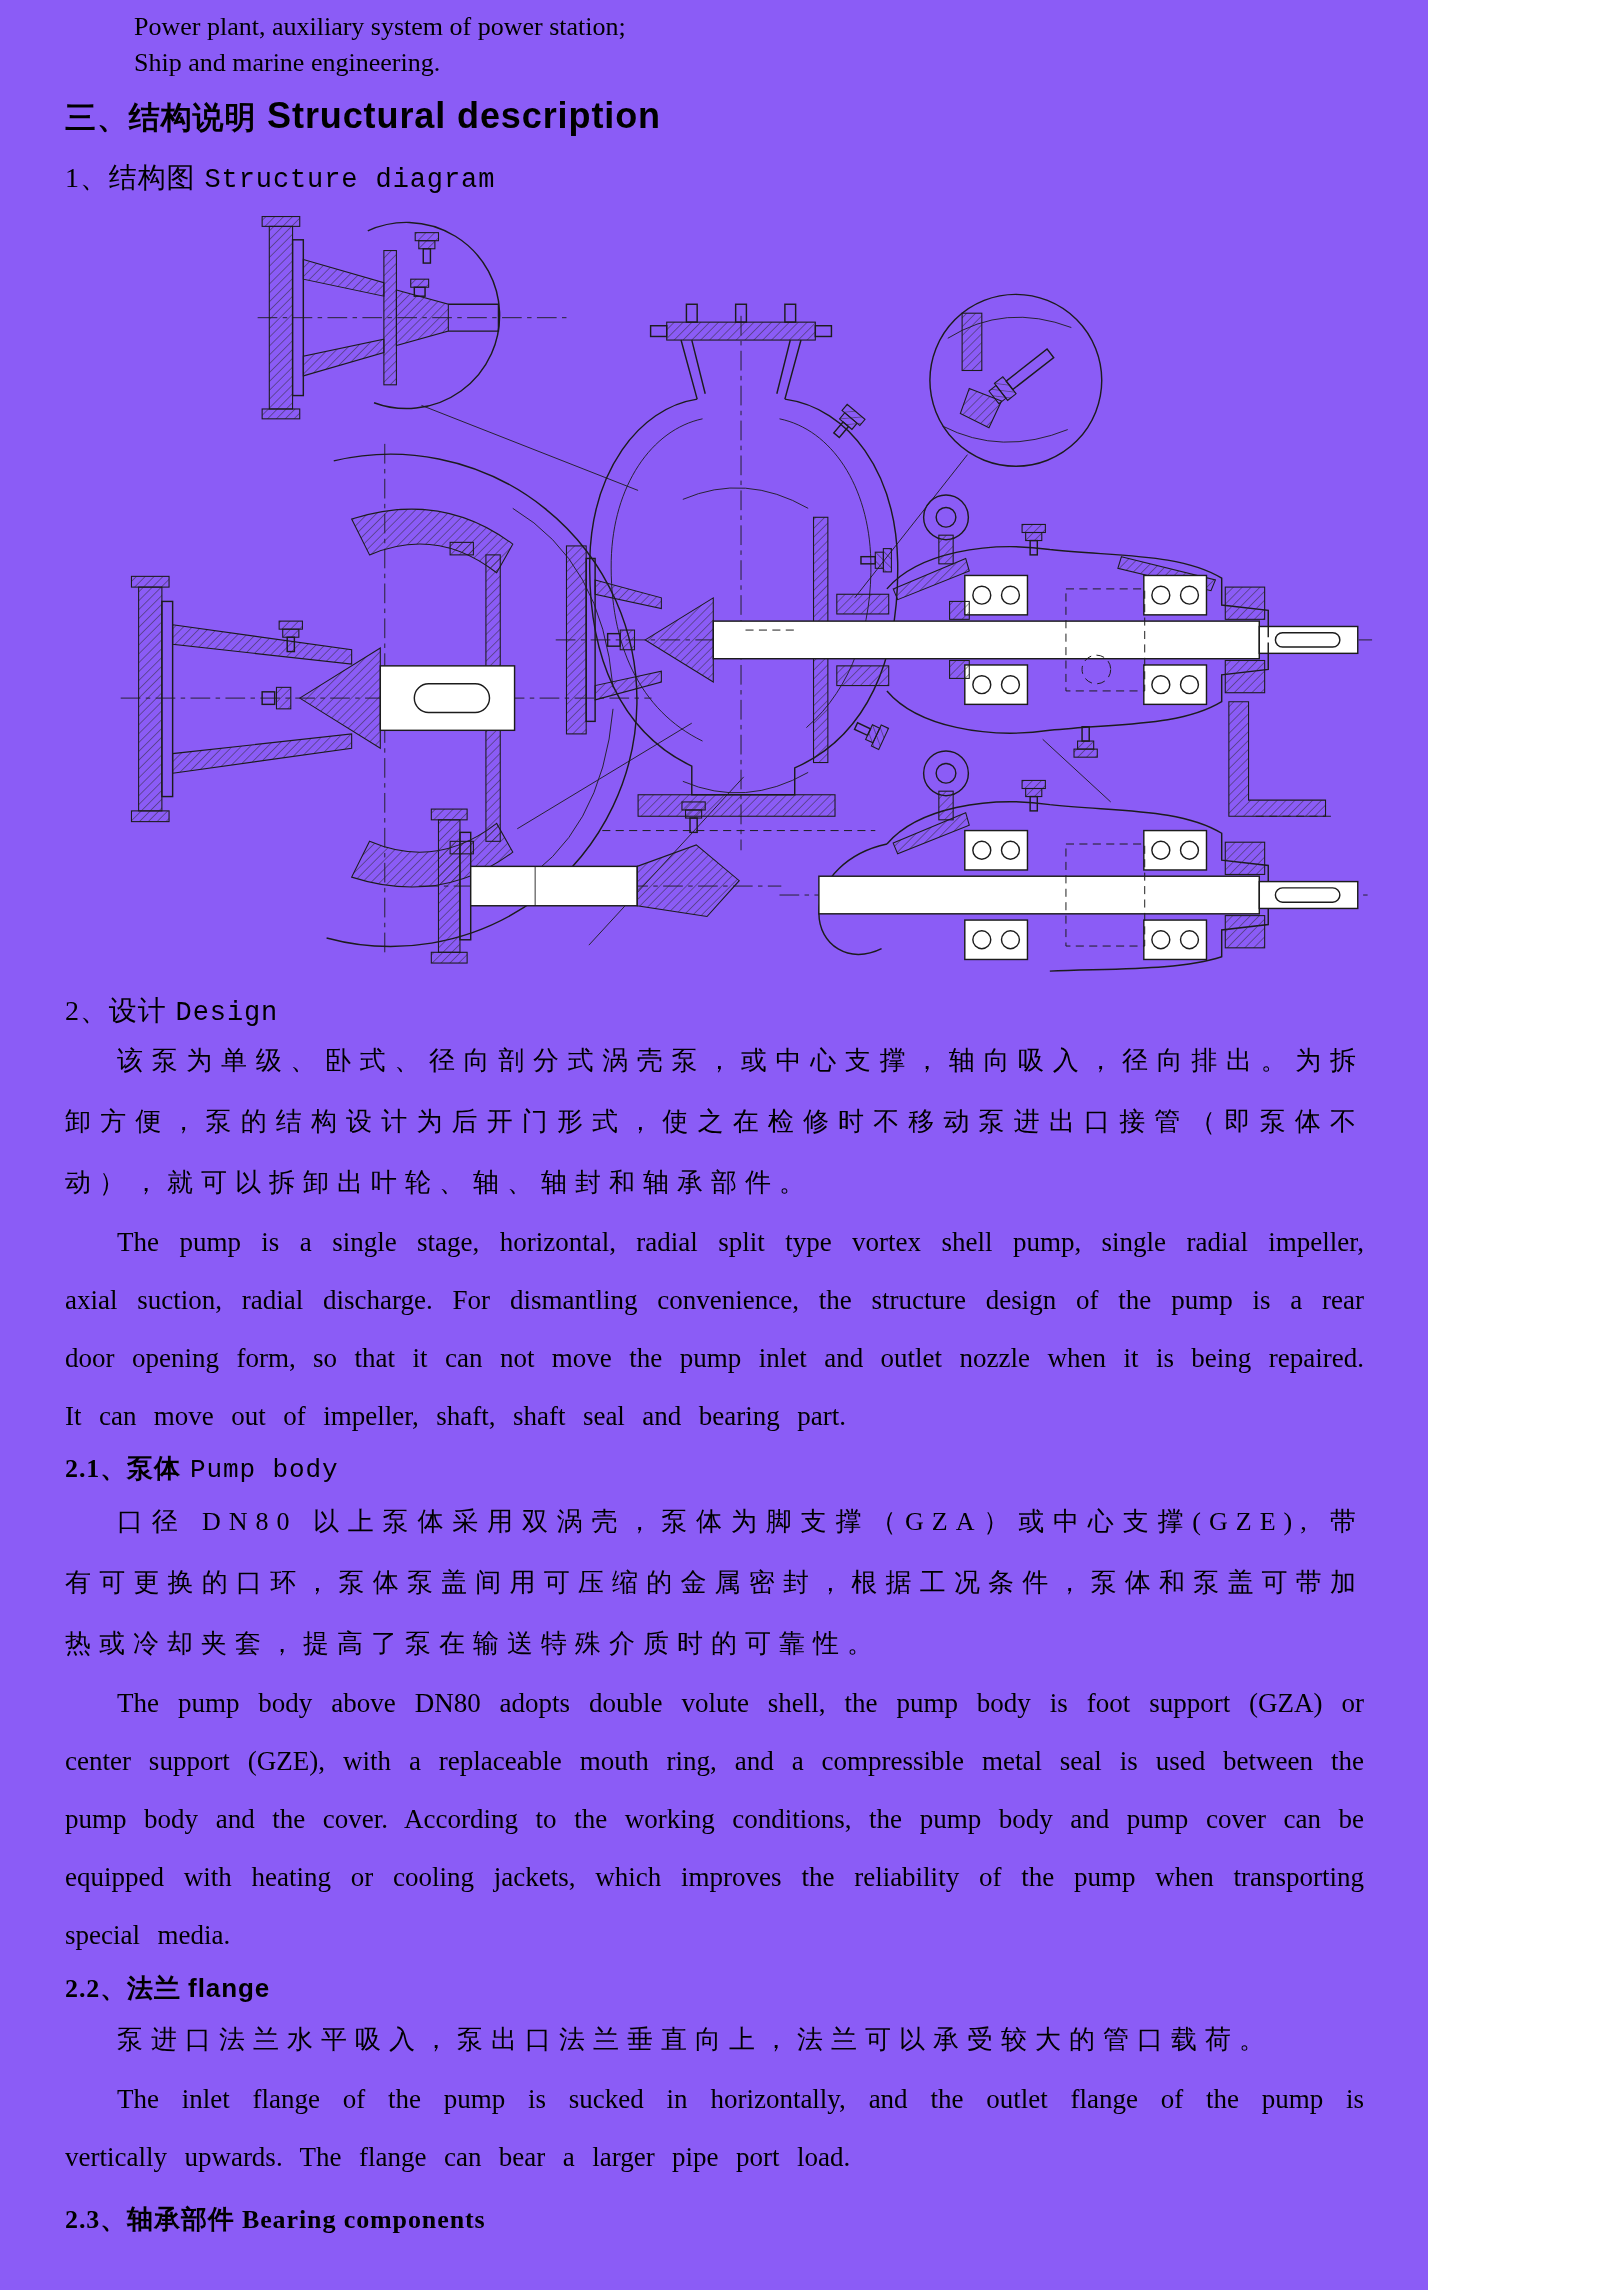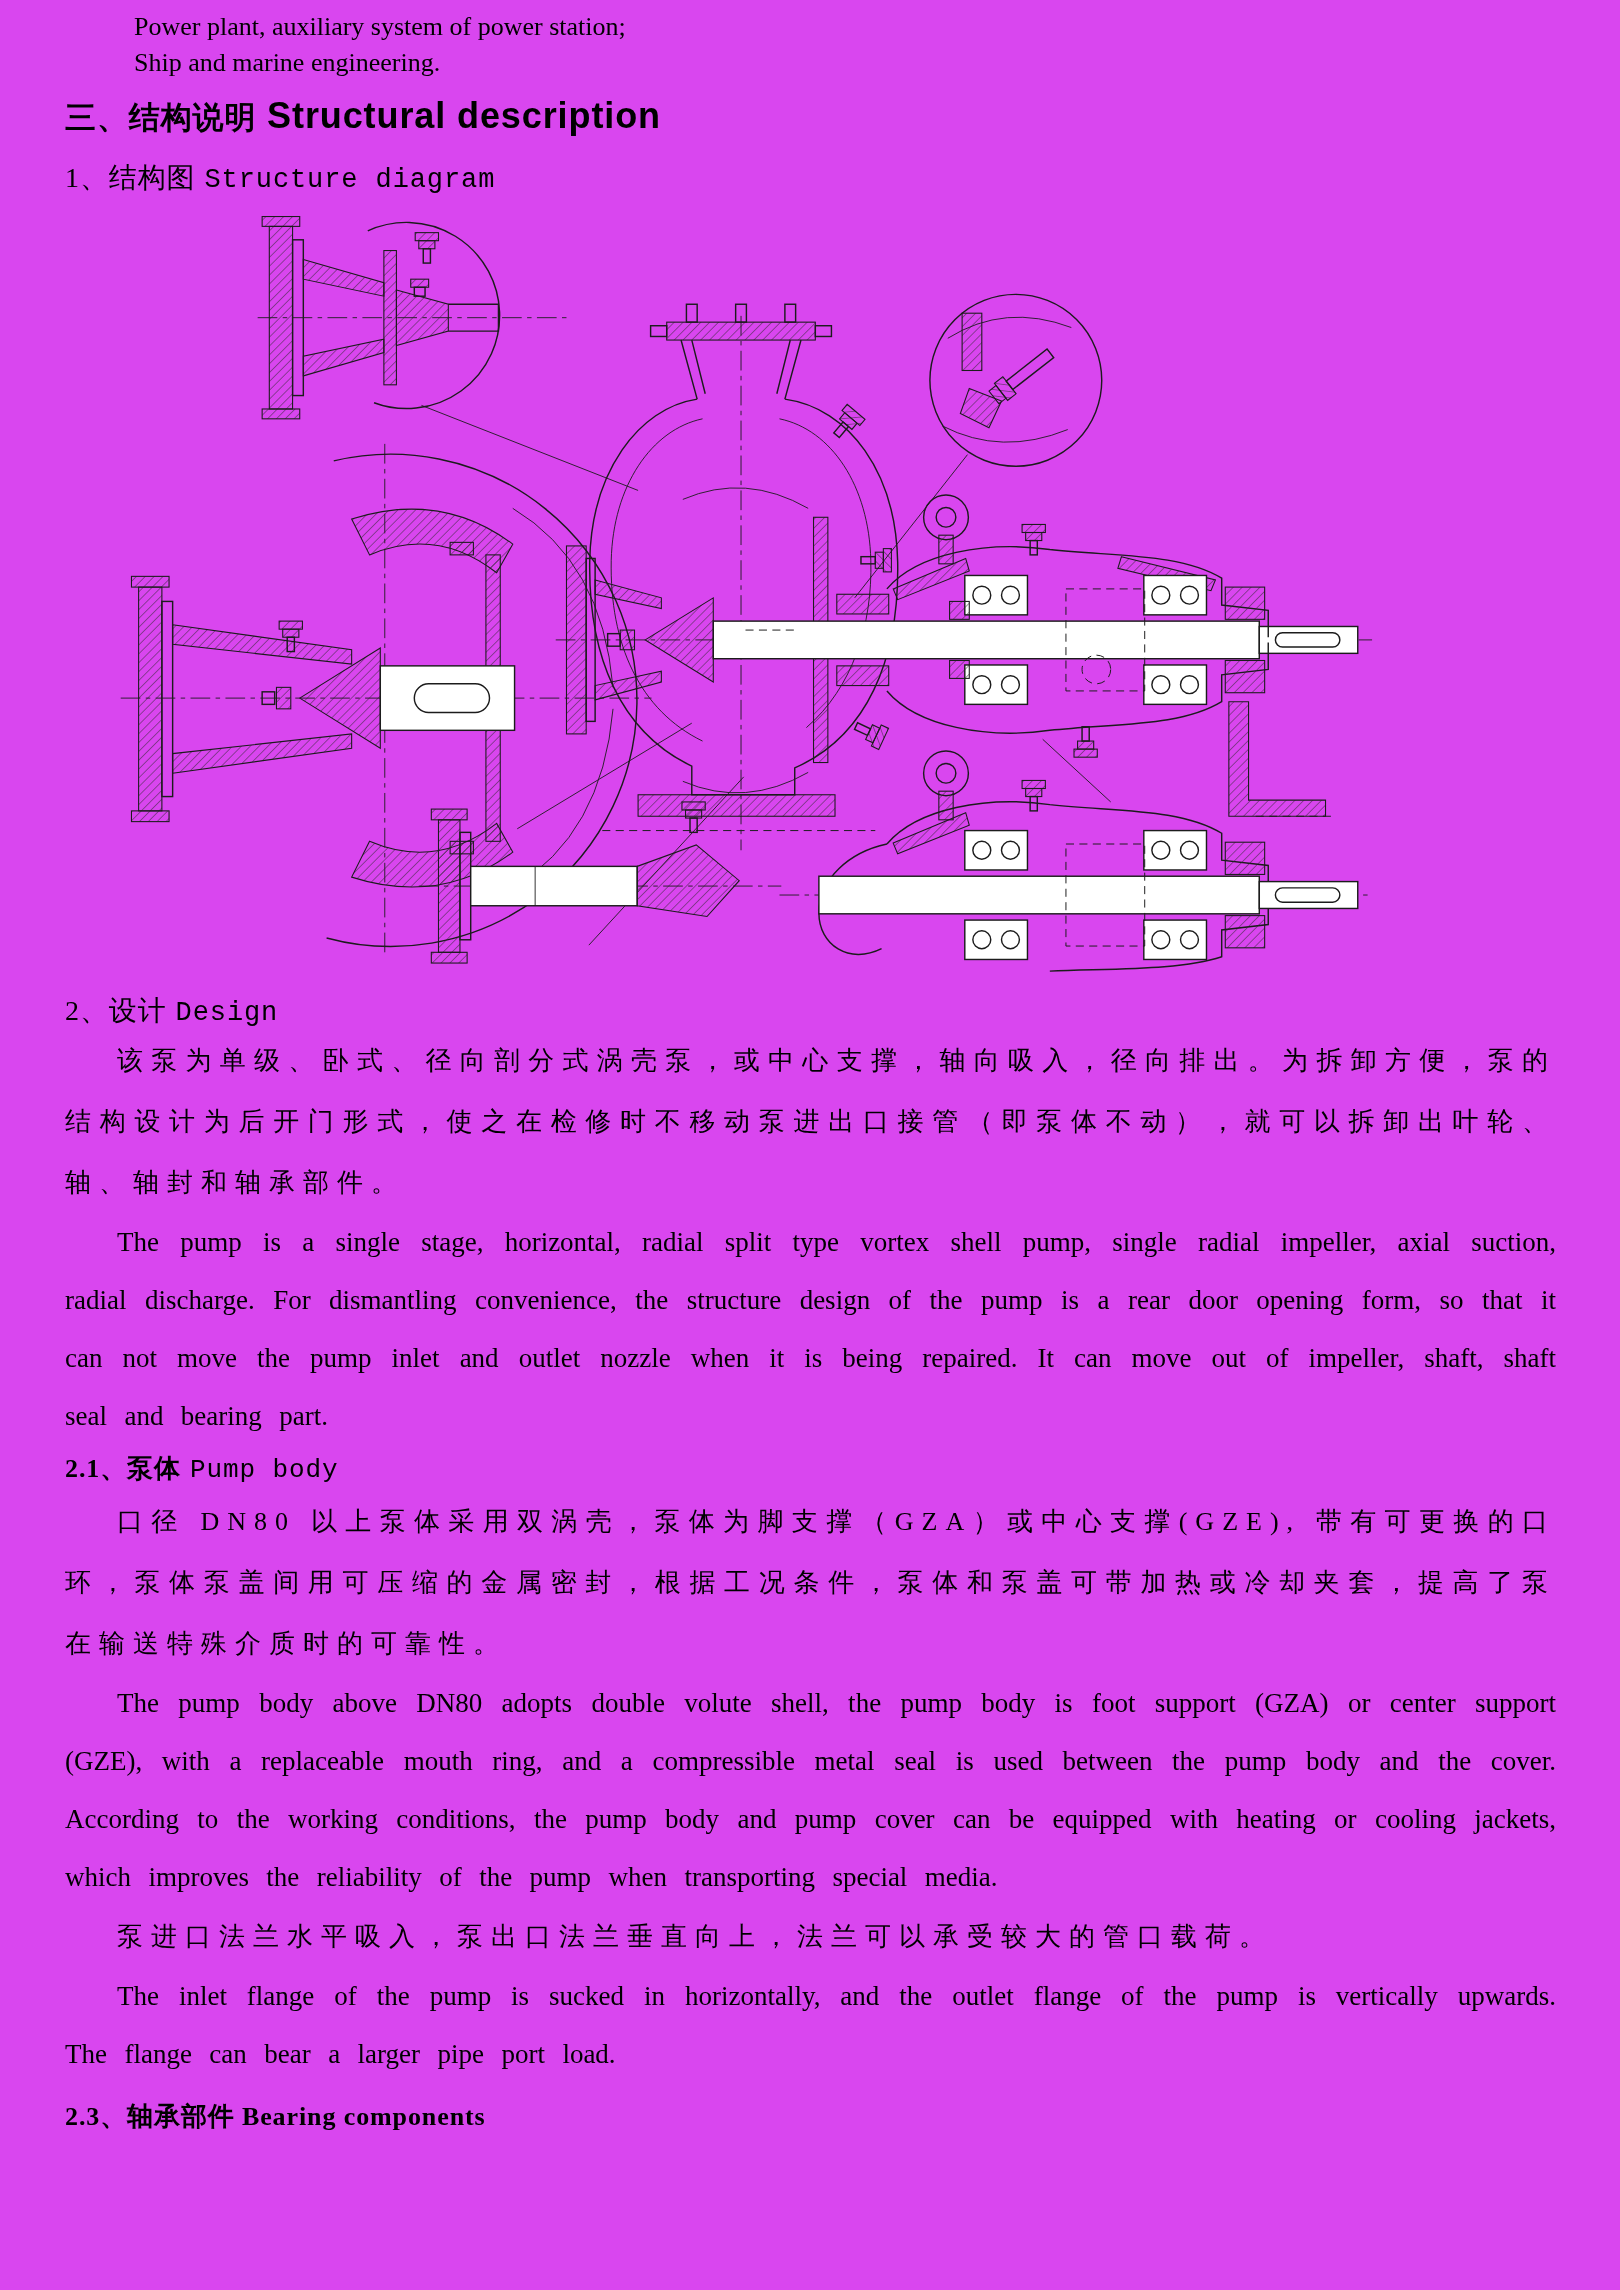--- a/index.html
+++ b/index.html
@@ -1,18 +1,18 @@
 <!DOCTYPE html>
 <html style="font-size:14.3px"><head>
 <meta charset="utf-8">
 <style>
   * { margin:0; padding:0; box-sizing:border-box; }
   html,body { background:#ffffff; }
   .page {
-    width:1620px; height:2291px; background:#d946ef; color:#000;
+    width:1428px; height:2291px; background:#8b5cf6; color:#000;
     padding:9px 64px 0 65px; overflow:hidden; position:relative;
     font-family:"Liberation Serif", serif;
   }
   .intro p { font-size:26px; line-height:36px; margin-left:69px; white-space:nowrap; }
   h1.sec { margin-top:14.3px; font-size:31px; font-weight:700; letter-spacing:0.9px; }
   h1.sec .en { font-family:"Liberation Sans", sans-serif; font-size:36px; margin-left:10.7px; }
   h2.sub { margin-top:19.7px; font-size:28px; font-weight:400; letter-spacing:0.9px; }
   h2.sub .en { font-family:Liberation Mono, monospace; margin-left:9px; font-size:27px; }
   .diagram { margin-top:7.2px; width:1489px; height:768px; position:relative; }
   .diagram svg { display:block; width:1489px; height:768px; }
@@ -227,19 +227,20 @@
 
   <h2 class="sub"><span class="cn">2、设计</span><span class="en">Design</span></h2>
 
   <p class="cjk">该泵为单级、卧式、径向剖分式涡壳泵，或中心支撑，轴向吸入，径向排出。为拆卸方便，泵的结构设计为后开门形式，使之在检修时不移动泵进出口接管（即泵体不动），就可以拆卸出叶轮、轴、轴封和轴承部件。</p>
   <p class="eng">The pump is a single stage, horizontal, radial split type vortex shell pump, single radial impeller, axial suction, radial discharge. For dismantling convenience, the structure design of the pump is a rear door opening form, so that it can not move the pump inlet and outlet nozzle when it is being repaired. It can move out of impeller, shaft, shaft seal and bearing part.</p>
 
   <h3 class="s"><span>2.1、</span><span>泵体</span><span class="mono">Pump body</span></h3>
   <p class="cjk">口径 DN80 以上泵体采用双涡壳，泵体为脚支撑（GZA）或中心支撑(GZE), 带有可更换的口环，泵体泵盖间用可压缩的金属密封，根据工况条件，泵体和泵盖可带加热或冷却夹套，提高了泵在输送特殊介质时的可靠性。</p>
   <p class="eng">The pump body above DN80 adopts double volute shell, the pump body is foot support (GZA) or center support (GZE), with a replaceable mouth ring, and a compressible metal seal is used between the pump body and the cover. According to the working conditions, the pump body and pump cover can be equipped with heating or cooling jackets, which improves the reliability of the pump when transporting special media.</p>
 
+  <h3 class="s"><span>2.2、</span><span>法兰</span><span class="bsans">flange</span></h3>
   <p class="cjk">泵进口法兰水平吸入，泵出口法兰垂直向上，法兰可以承受较大的管口载荷。</p>
   <p class="eng">The inlet flange of the pump is sucked in horizontally, and the outlet flange of the pump is vertically upwards. The flange can bear a larger pipe port load.</p>
 
   <h3 class="s last"><span>2.3、</span><span>轴承部件</span><span class="bserif">Bearing components</span></h3>
 
 </div>
 
 
 </body></html>

